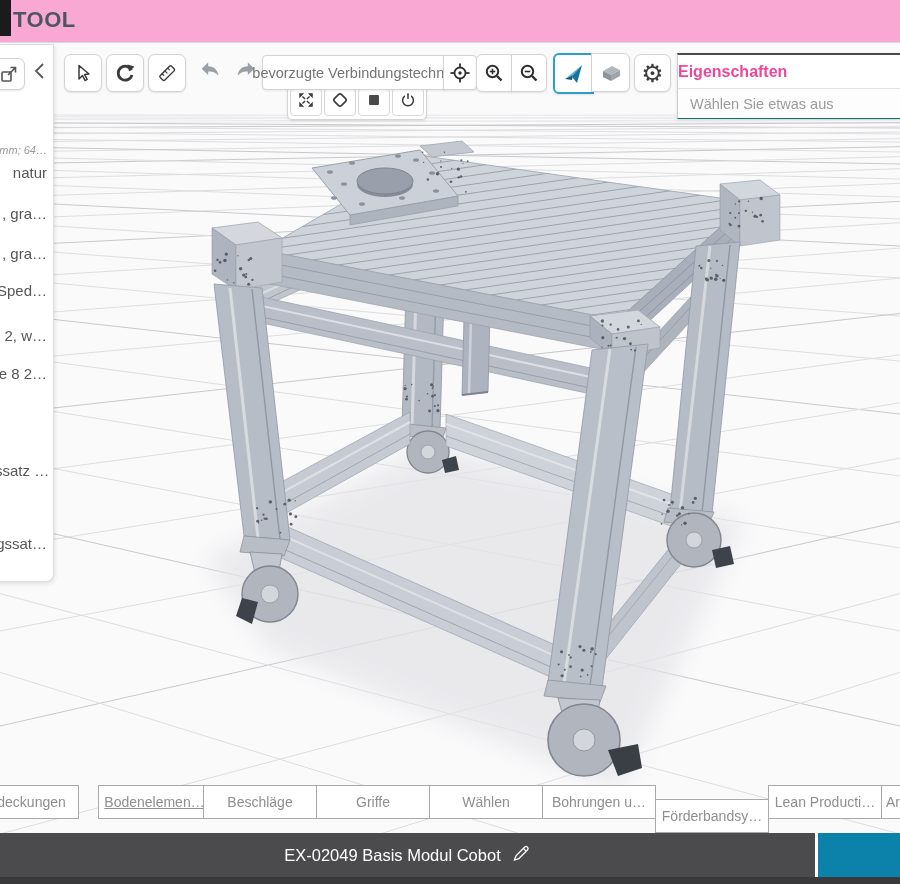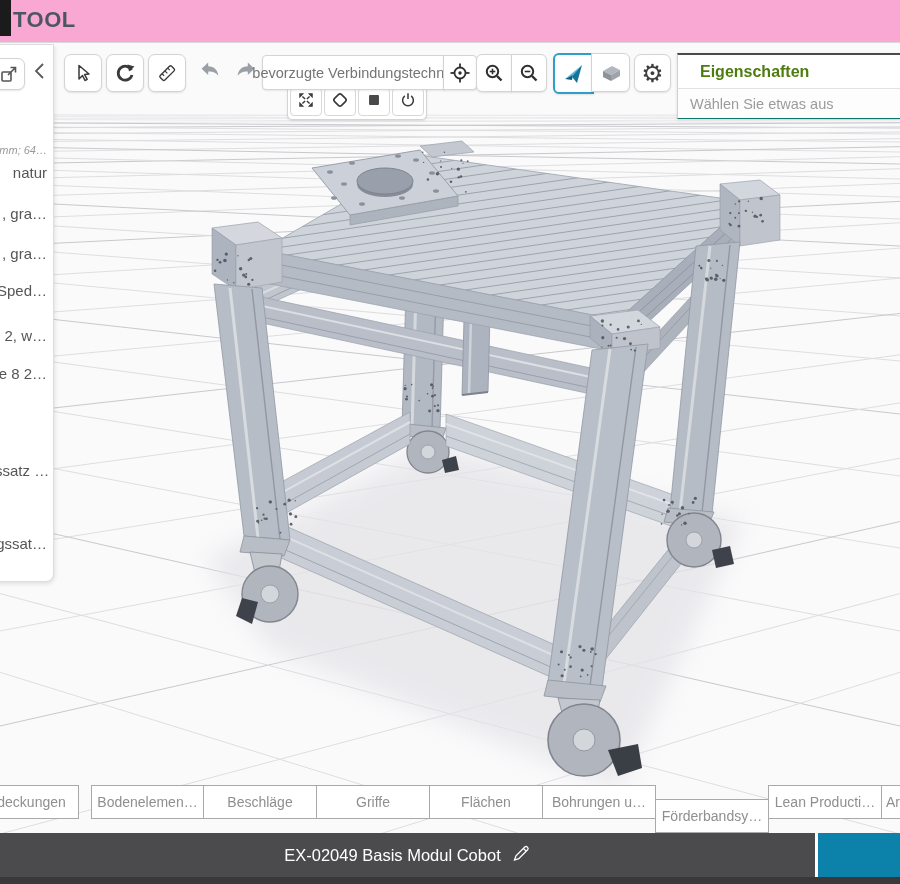--- a/index.html
+++ b/index.html
@@ -21,22 +21,22 @@
         border:1px solid #d4d4d4;border-radius:4px 0 0 4px;box-shadow:0 1px 2px rgba(0,0,0,.08);
         display:flex;align-items:center;justify-content:center;font-size:14.5px;color:#757575;z-index:20;white-space:nowrap;}
   #conn-row{position:absolute;left:287px;top:84px;width:138px;height:34px;background:#fff;border:1px solid #d4d4d4;
         border-radius:5px;box-shadow:0 1px 2px rgba(0,0,0,.10);display:flex;align-items:center;justify-content:center;gap:2px;z-index:19;}
   .mini-btn{width:30px;height:26px;background:#fff;border:1px solid #d8d8d8;border-radius:4px;
         display:flex;align-items:center;justify-content:center;}
   .sel-blue{border:2px solid #2d9fc8 !important;}
   
   #props{position:absolute;left:677px;top:53px;width:223px;z-index:20;box-shadow:0 1px 3px rgba(0,0,0,.12);}
   #props-header{height:33px;background:#fff;border-top:2px solid #4a4a4a;border-left:1px solid #d0d0d0;
-        border-bottom:1px solid #e2e2e2;display:flex;align-items:center;padding-left:22px;
-        font-size:16px;font-weight:bold;color:#4d7c0f;}
+        border-bottom:1px solid #e2e2e2;display:flex;align-items:center;
+        font-size:16px;font-weight:bold;color:#ec4899;}
   #props-body{height:29px;background:#fdfdfd;border-left:1px solid #d0d0d0;border-bottom:1px solid #0f766e;
         display:flex;align-items:center;padding-left:12px;font-size:14.5px;color:#9b9b9b;}
   
   #sidebar{position:absolute;left:-10px;top:44px;width:62px;height:536px;background:#fff;
         border:1px solid #ddd;border-radius:0 0 8px 8px;box-shadow:1px 2px 4px rgba(0,0,0,.10);z-index:18;}
   .side-item{position:absolute;right:6px;width:52px;text-align:right;font-size:15px;color:#565656;white-space:nowrap;overflow:visible;}
   .side-item.small{font-size:11px;font-style:italic;color:#9a9a9a;}
   
   .tab{position:absolute;top:785px;height:32px;background:#fff;border:1px solid #a9a9a9;z-index:15;
        display:flex;align-items:center;justify-content:center;font-size:14px;color:#8f8f8f;
@@ -554,24 +554,24 @@
   <div class="tbtn" style="left:634px;top:54px;width:35px;height:36px;">
     <span style="font-family:'DejaVu Sans',sans-serif;font-size:25px;color:#3d3d3d;line-height:1;">⚙</span>
   </div>
 
   <div id="props">
     <div id="props-header">Eigenschaften</div>
     <div id="props-body">Wählen Sie etwas aus</div>
   </div>
 
   <div class="tab" style="left:-33px;width:110px;">Abdeckungen</div>
-  <div class="tab" style="left:91px;width:111px;">Bodenelemen…</div>
+  <div class="tab" style="left:98px;width:111px;text-decoration:underline;">Bodenelemen…</div>
   <div class="tab" style="left:203px;width:112px;">Beschläge</div>
   <div class="tab" style="left:316px;width:112px;">Griffe</div>
-  <div class="tab" style="left:429px;width:112px;">Flächen</div>
+  <div class="tab" style="left:429px;width:112px;">Wählen</div>
   <div class="tab" style="left:542px;width:112px;">Bohrungen u…</div>
   <div class="tab" style="left:655px;width:112px;margin-top:14px;">Förderbandsy…</div>
   <div class="tab" style="left:768px;width:112px;">Lean Producti…</div>
   <div class="tab" style="left:881px;width:112px;justify-content:flex-start;padding-left:4px;">Ar</div>
 
   <div id="footer-bar">
     <span id="footer-title">EX-02049 Basis Modul Cobot</span>
     <span>
       <svg width="20" height="20" viewBox="0 0 20 20">
           <path d="M3.5 17 L5 12.8 L13.8 4 A1.7 1.7 0 0 1 16.2 4 L16.6 4.4 A1.7 1.7 0 0 1 16.6 6.8 L7.8 15.6 L3.5 17 Z" fill="none" stroke="#fff" stroke-width="1.3"></path>

